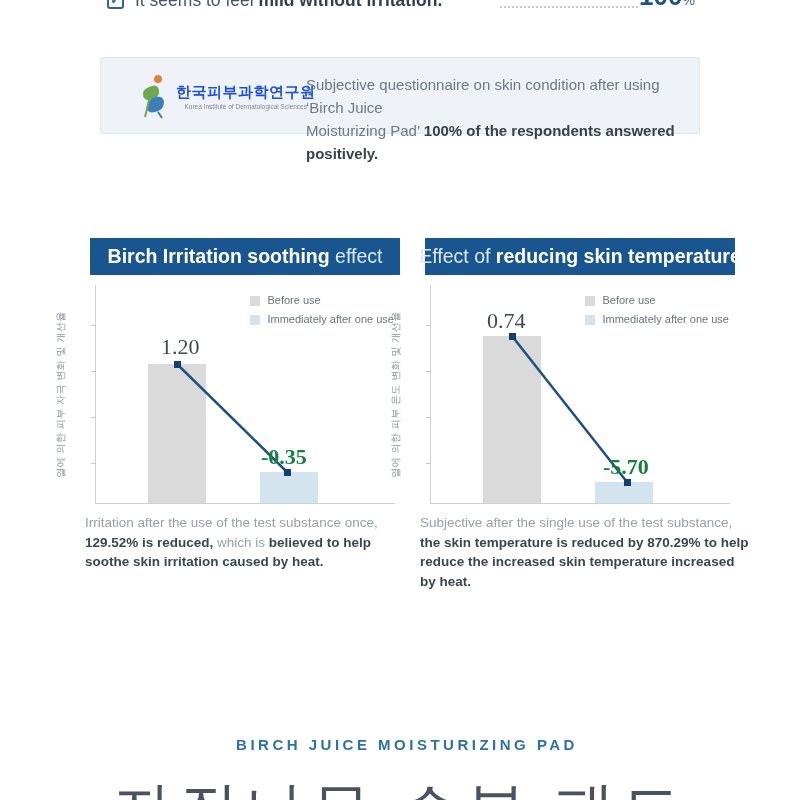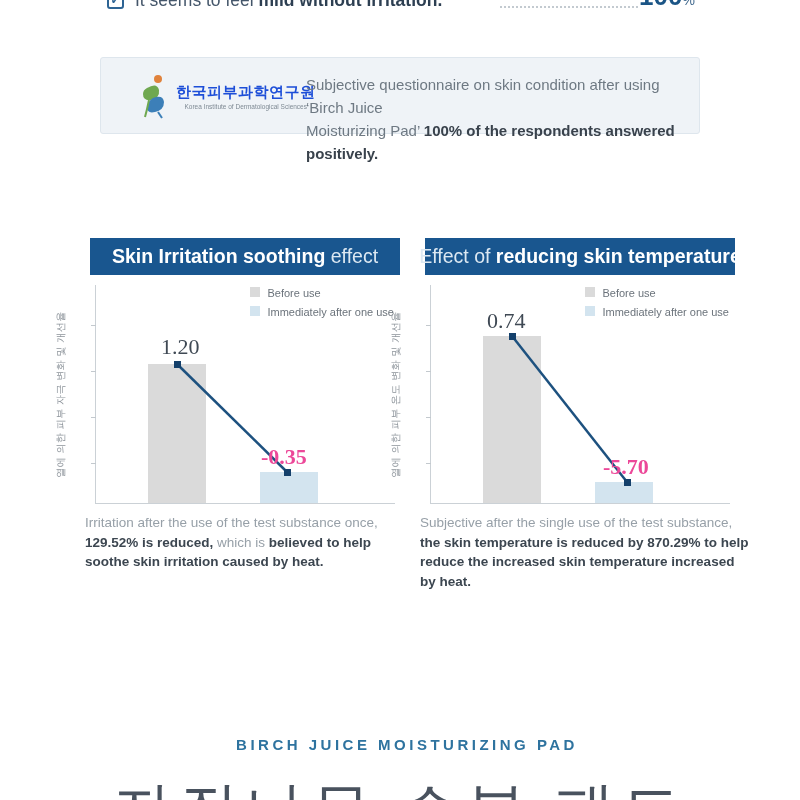--- a/index.html
+++ b/index.html
@@ -37,30 +37,30 @@
     align-items:center; justify-content:center; font-size:19.5px; white-space:pre; }
   .chart-title .weak { font-weight:normal; color:#dce8f2; }
   .chart-title .strong { font-weight:bold; color:#ffffff; }
   .chart-plot { position:relative; height:232px; }
   .y-label { position:absolute; left:-140px; top:113px; width:220px; height:13px;
     text-align:center; font-size:10px; color:#8d949b; transform:rotate(-90deg); letter-spacing:.5px; }
   .axis-y { position:absolute; left:5px; top:10px; height:218px; border-left:1px solid #cbd1d6; }
   .tick { position:absolute; left:1px; width:5px; height:1px; background:#c3c9ce; }
   .baseline { position:absolute; left:5px; top:228px; width:300px; height:1px; background:#cbd1d6; }
   .legend { position:absolute; top:12px; right:6px; font-size:11px; color:#6b737b; }
-  .legend-row { display:flex; align-items:flex-start; height:19px; }
+  .legend-row { display:flex; align-items:flex-end; height:19px; }
   .legend-swatch { width:10px; height:10px; margin-right:7px; display:inline-block; }
   .sw-before { background:#dadada; }
   .sw-after { background:#d3e4ef; }
   .bar { position:absolute; width:58px; }
   .bar-before { left:58px; background:#dadada; }
   .bar-after { left:170px; background:#d3e4ef; }
   .val { position:absolute; width:60px; text-align:left; font-size:22px;font-family:Liberation Serif, serif; }
   .val-before { color:#3f4954; }
-  .val-after { color:#ec4899; font-weight:bold; }
+  .val-after { color:#15803d; font-weight:bold; }
   .trend { position:absolute; left:0; top:0; }
   
   .caption { position:absolute; top:513px; width:332px; font-size:13.5px;
     line-height:19.5px; color:#97a0a8; }
   .caption-left { left:85px; }
   .caption-right { left:420px; }
   .cap-line1 { display:block; }
   .cap-strong { color:#3c4650; font-weight:bold; }
   
   .footer-subtitle { position:absolute; left:7px; width:800px; top:736px; text-align:center;
@@ -94,21 +94,21 @@
         <div class="logo-en">Korea Institute of Dermatological Sciences</div>
       </div>
     </div>
     <div class="inst-text">
       <span>Subjective questionnaire on skin condition after using ‘Birch Juice</span><br>
       <span>Moisturizing Pad’ </span><b>100% of the respondents answered positively.</b>
     </div>
   </div>
 
   <div class="chart-panel panel-left">
-    <div class="chart-title"><span class="strong">Skin Irritation soothing</span><span class="weak"> effect</span></div>
+    <div class="chart-title"><span class="strong">Birch Irritation soothing</span><span class="weak"> effect</span></div>
     <div class="chart-plot">
       <div class="y-label">열에 의한 피부 자극 변화 및 개선율</div>
       <div class="axis-y"></div>
       <div class="tick" style="top:50px"></div>
       <div class="tick" style="top:96px"></div>
       <div class="tick" style="top:142px"></div>
       <div class="tick" style="top:188px"></div>
       <div class="baseline"></div>
       <div class="legend">
         <div class="legend-row">

